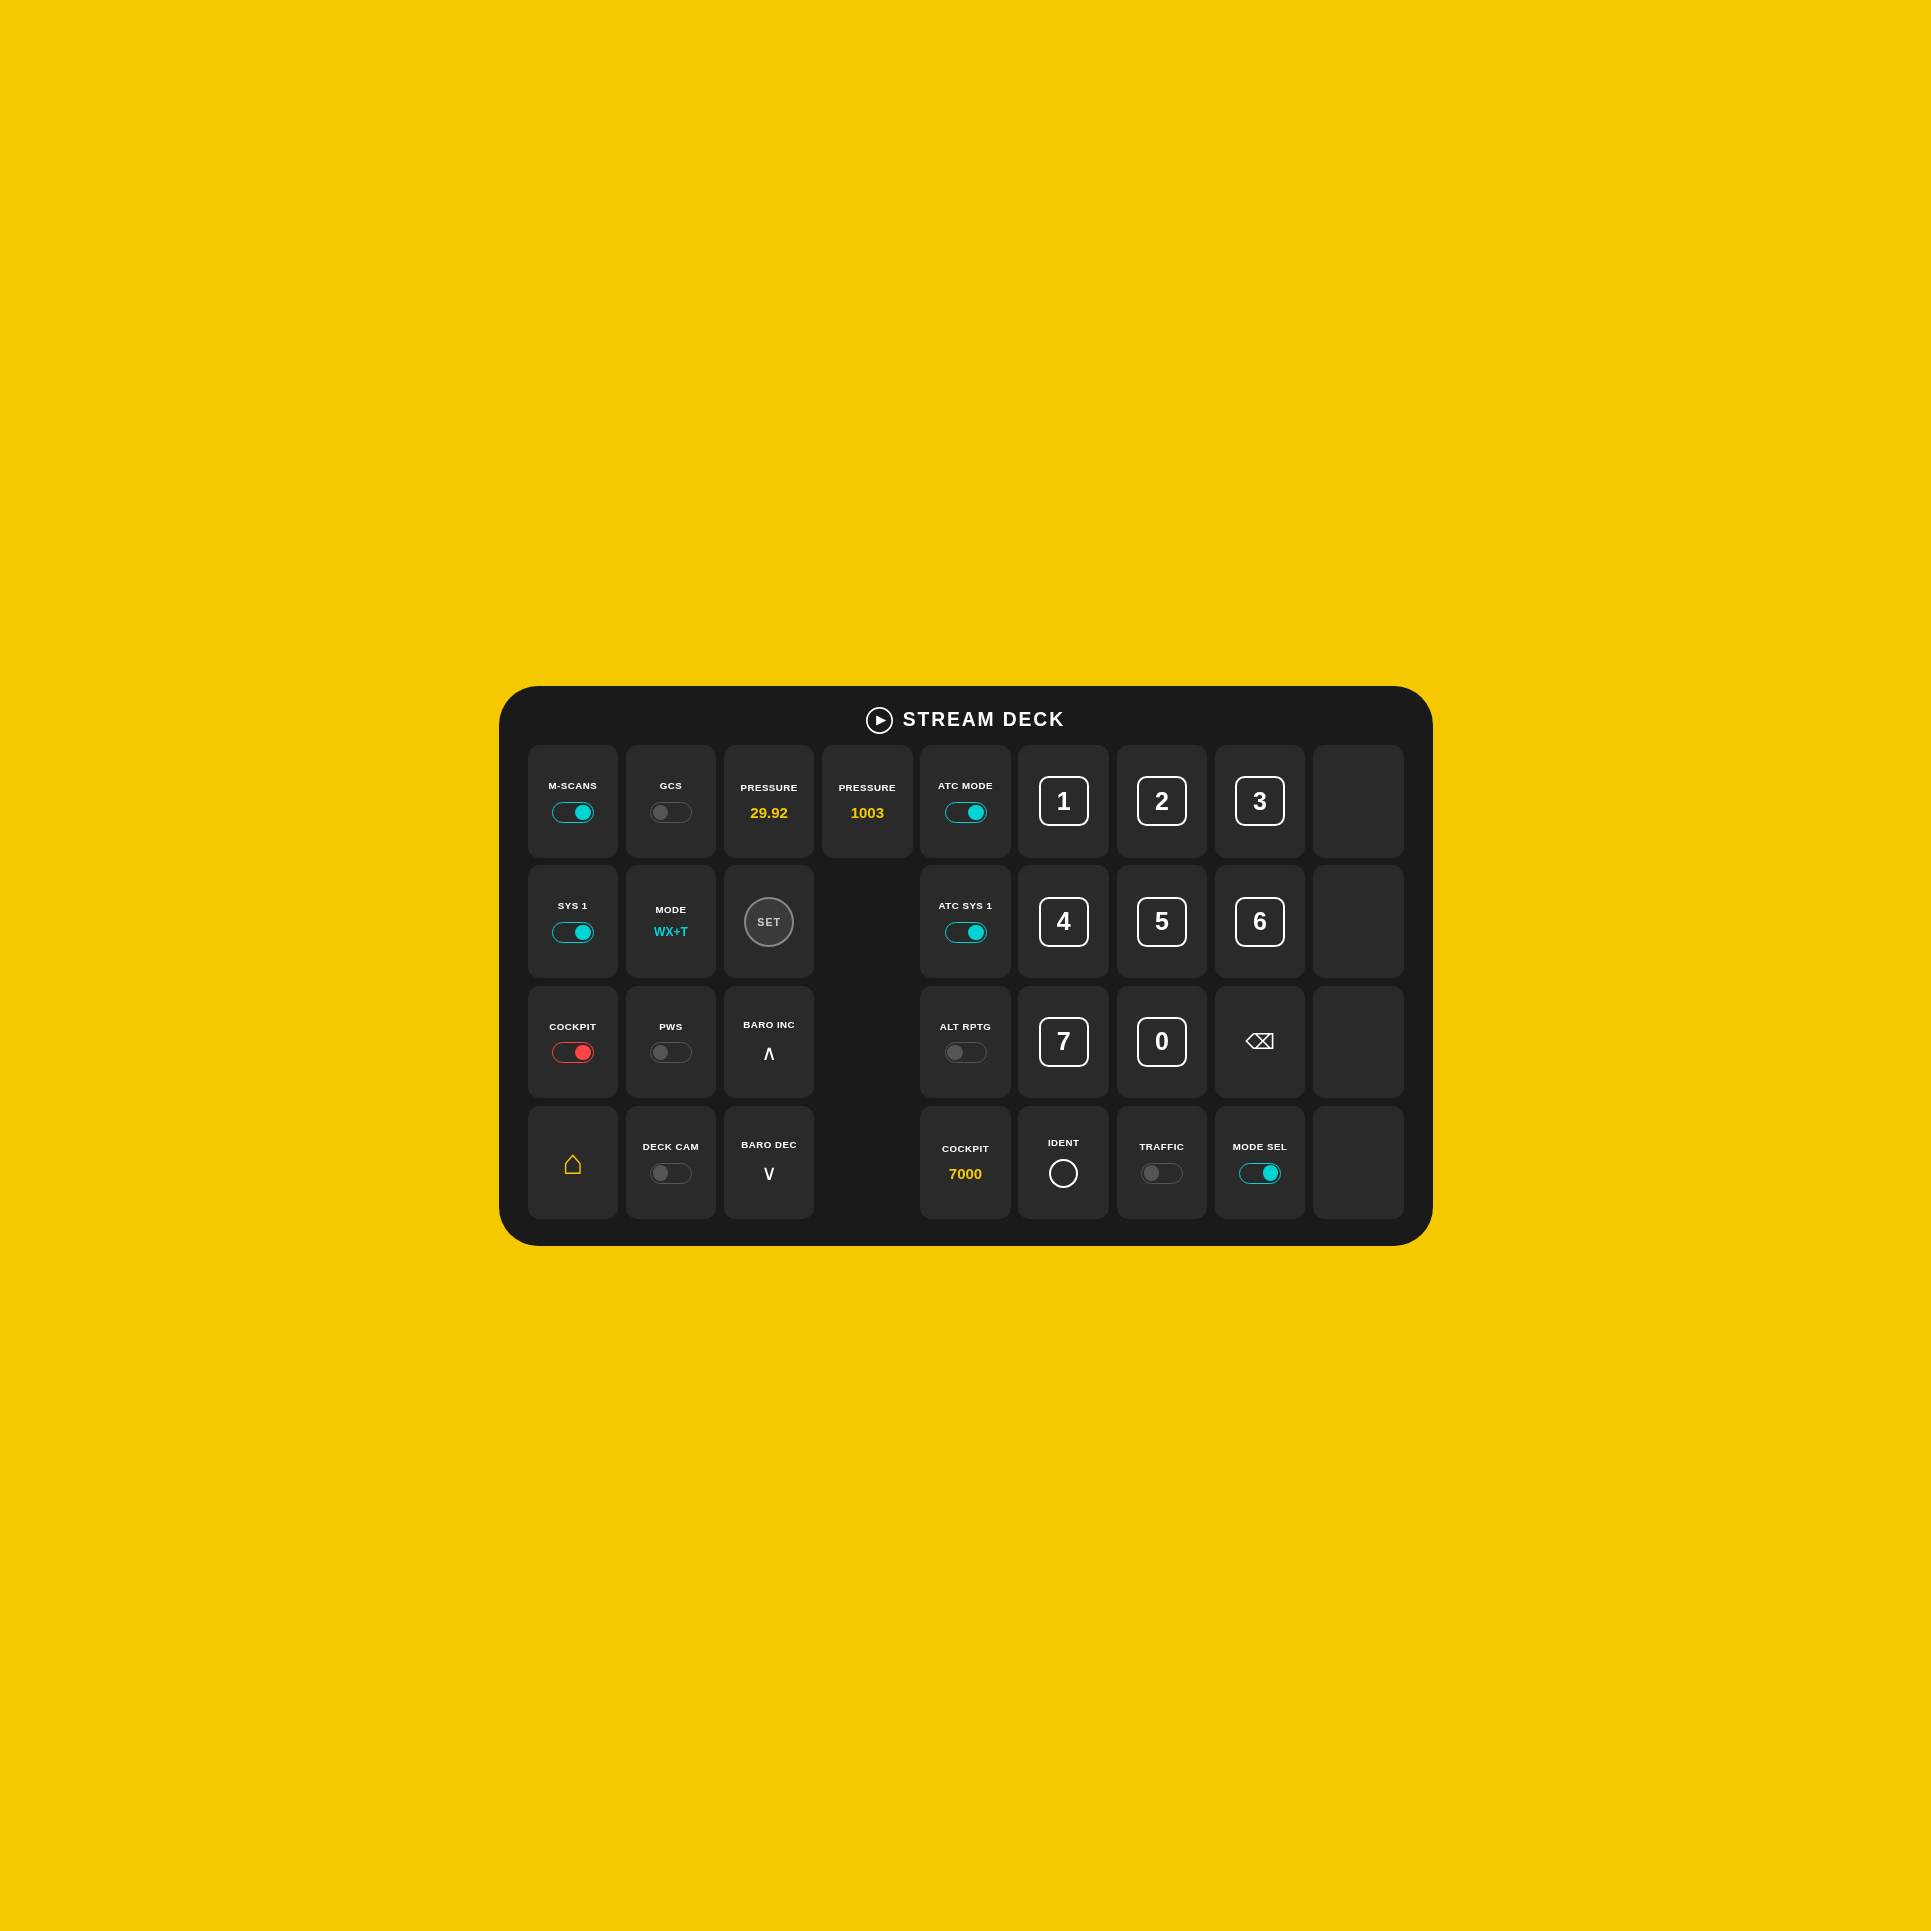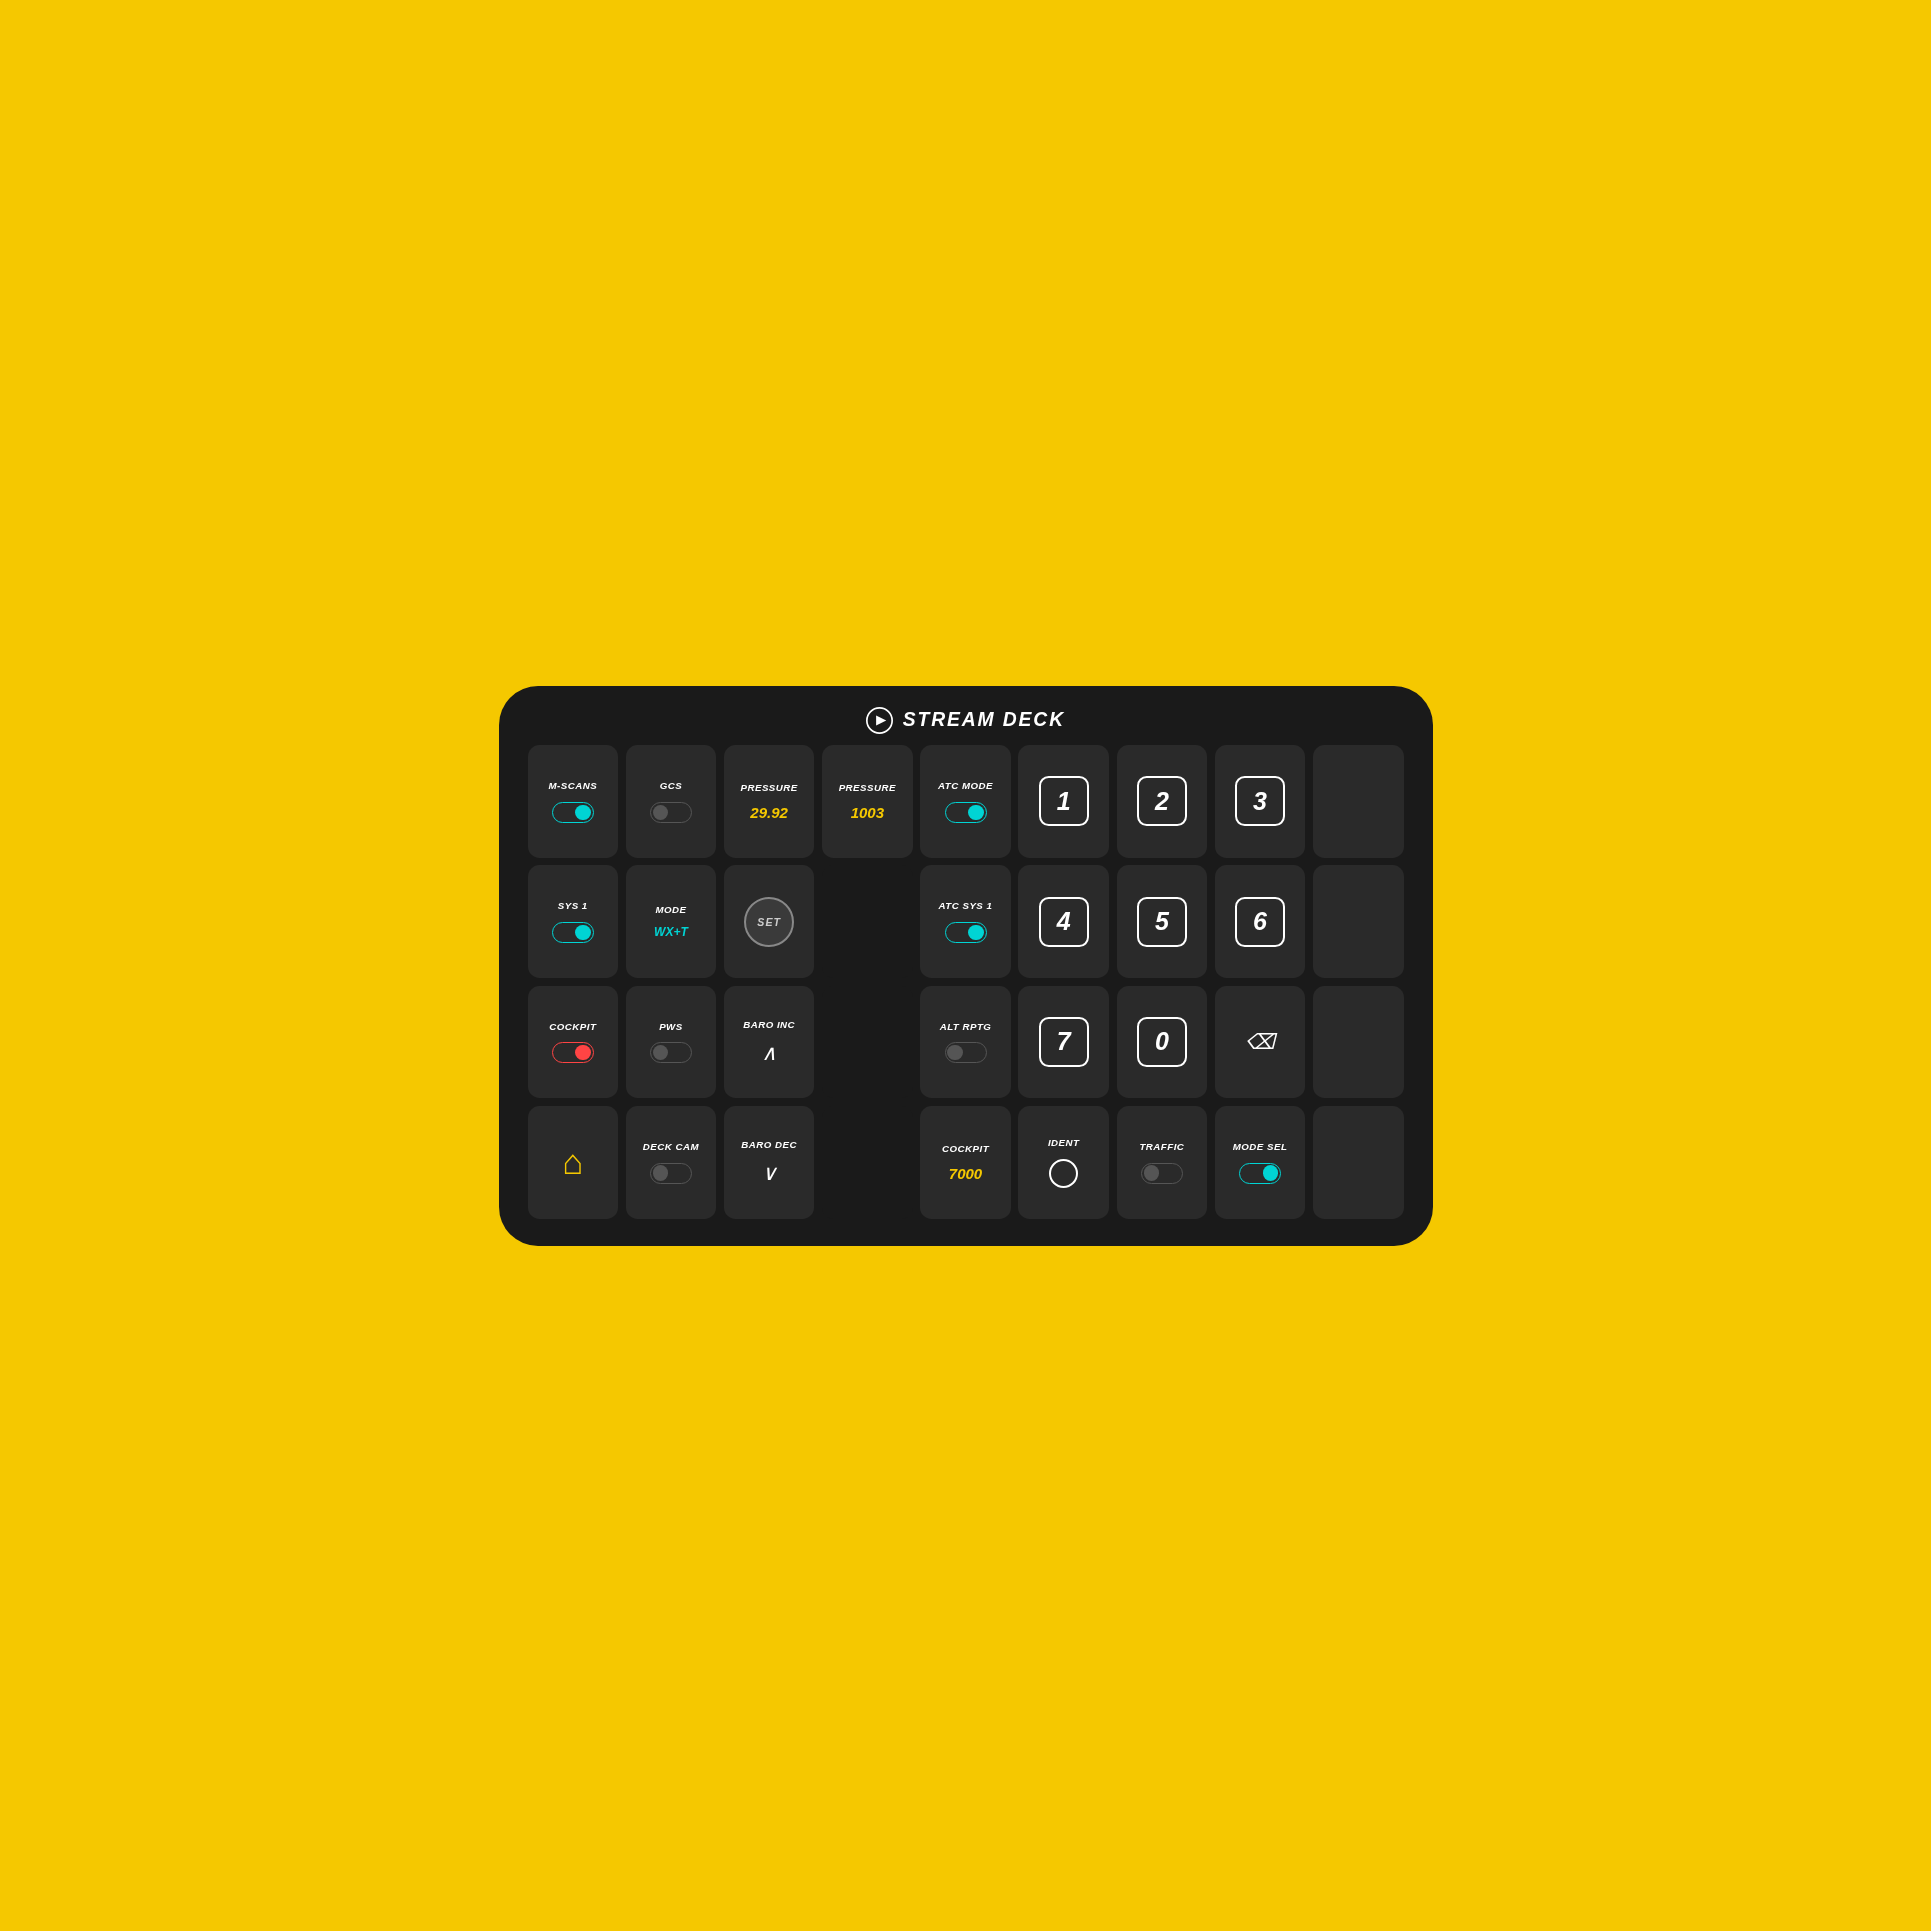--- a/index.html
+++ b/index.html
@@ -15,21 +15,20 @@
     .deck-body {
       background: #1a1a1a;
       border-radius: 39px;
       width: 934px;
       height: 560px;
       display: flex;
       flex-direction: column;
       align-items: center;
       padding: 21px 29px 27px 29px;
       gap: 11.6px;
-      font-style: italic;
     }
     .deck-header {
       display: flex;
       align-items: center;
       gap: 9.7px;
       color: white;
       font-size: 19.3px;
       font-weight: bold;
       letter-spacing: 1.9px;
     }

